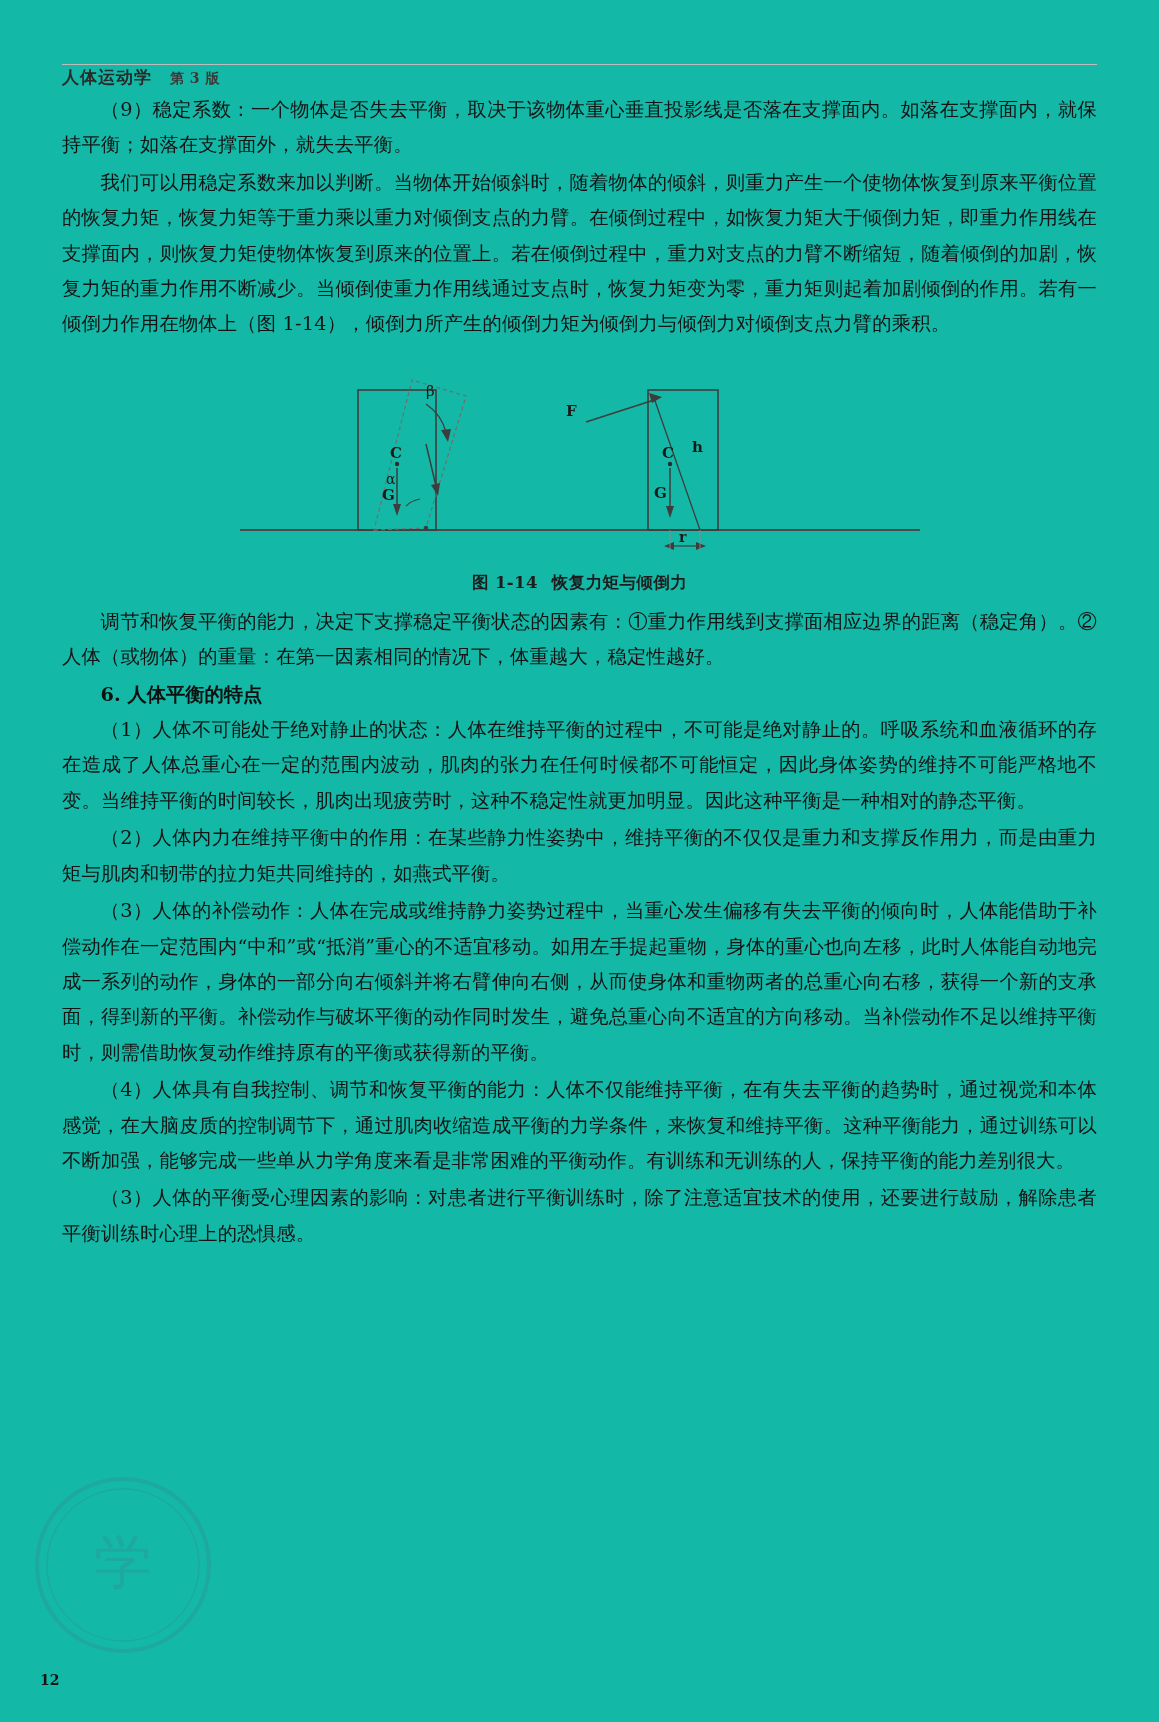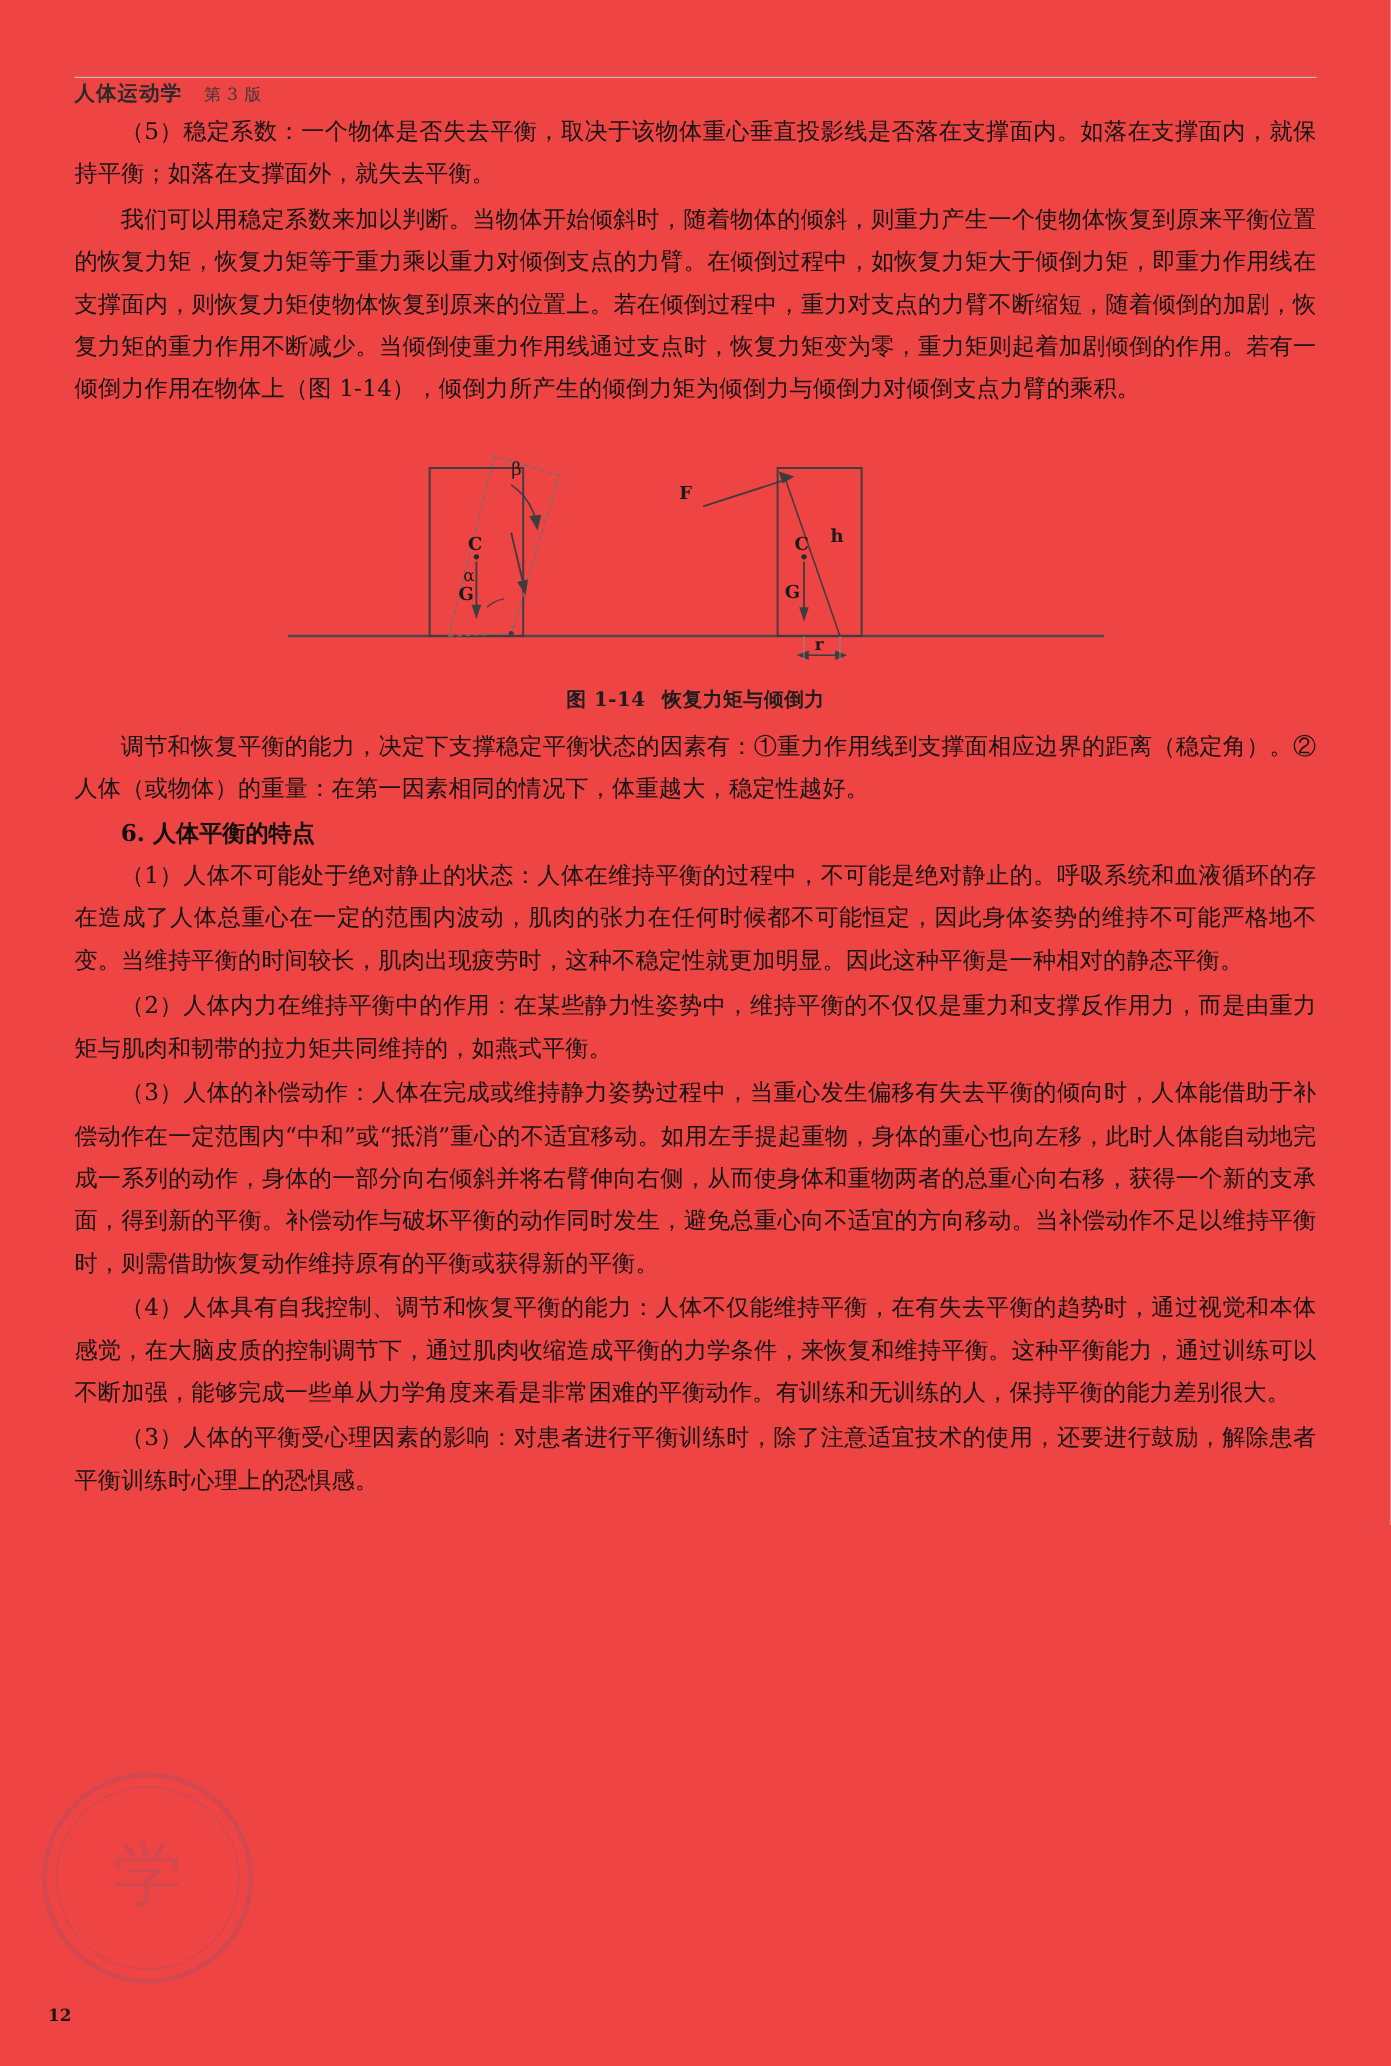--- a/index.html
+++ b/index.html
@@ -12,41 +12,41 @@
     height: 1722px;
     position: relative;
     font-family: "DejaVu Serif", serif;
     color: #1a1a1a;
     overflow: hidden;
   }
 
   .page {
     position: absolute;
     inset: 0;
-    background: #ef4444;
+    background: #14b8a6;
   }
 
   
   .runhead {
     position: absolute;
     top: 34px;
     left: 62px;
     display: flex;
     align-items: baseline;
     gap: 18px;
   }
   .runhead .book-title {
     font-size: 17px;
     font-weight: 700;
     letter-spacing: 1px;
     color: #2a2a2a;
   }
   .runhead .edition {
     font-size: 14px;
-    font-weight: 400;
+    font-weight: 700;
     color: #3a3a3a;
     letter-spacing: 0.5px;
     margin-top: 36px;
   }
   .runhead-rule {
     position: absolute;
     top: 64px;
     left: 62px;
     width: 1035px;
     height: 1px;
@@ -127,21 +127,21 @@
 <div class="page">
 
   <div class="runhead">
     <span class="book-title">人体运动学</span>
     <span class="edition">第 3 版</span>
   </div>
   <div class="runhead-rule"></div>
 
   <div class="content">
 
-    <p class="para indent">（5）稳定系数：一个物体是否失去平衡，取决于该物体重心垂直投影线是否落在支撑面内。如落在支撑面内，就保持平衡；如落在支撑面外，就失去平衡。</p>
+    <p class="para indent">（9）稳定系数：一个物体是否失去平衡，取决于该物体重心垂直投影线是否落在支撑面内。如落在支撑面内，就保持平衡；如落在支撑面外，就失去平衡。</p>
     <p class="para indent">我们可以用稳定系数来加以判断。当物体开始倾斜时，随着物体的倾斜，则重力产生一个使物体恢复到原来平衡位置的恢复力矩，恢复力矩等于重力乘以重力对倾倒支点的力臂。在倾倒过程中，如恢复力矩大于倾倒力矩，即重力作用线在支撑面内，则恢复力矩使物体恢复到原来的位置上。若在倾倒过程中，重力对支点的力臂不断缩短，随着倾倒的加剧，恢复力矩的重力作用不断减少。当倾倒使重力作用线通过支点时，恢复力矩变为零，重力矩则起着加剧倾倒的作用。若有一倾倒力作用在物体上（图 1-14），倾倒力所产生的倾倒力矩为倾倒力与倾倒力对倾倒支点力臂的乘积。</p>
 
     <div class="figure">
       <svg class="figure-canvas" width="700" height="210" viewBox="0 0 700 210">
 
         <line x1="10" y1="172" x2="690" y2="172" stroke="#4a4a4a" stroke-width="2"></line>
 
         <rect x="128" y="32" width="78" height="140" fill="none" stroke="#3d3d3d" stroke-width="1.6"></rect>
 
         <polygon points="144,172 196,170 236,38 182,22" fill="none" stroke="#6f6f6f" stroke-width="1.2" stroke-dasharray="4,3"></polygon>

